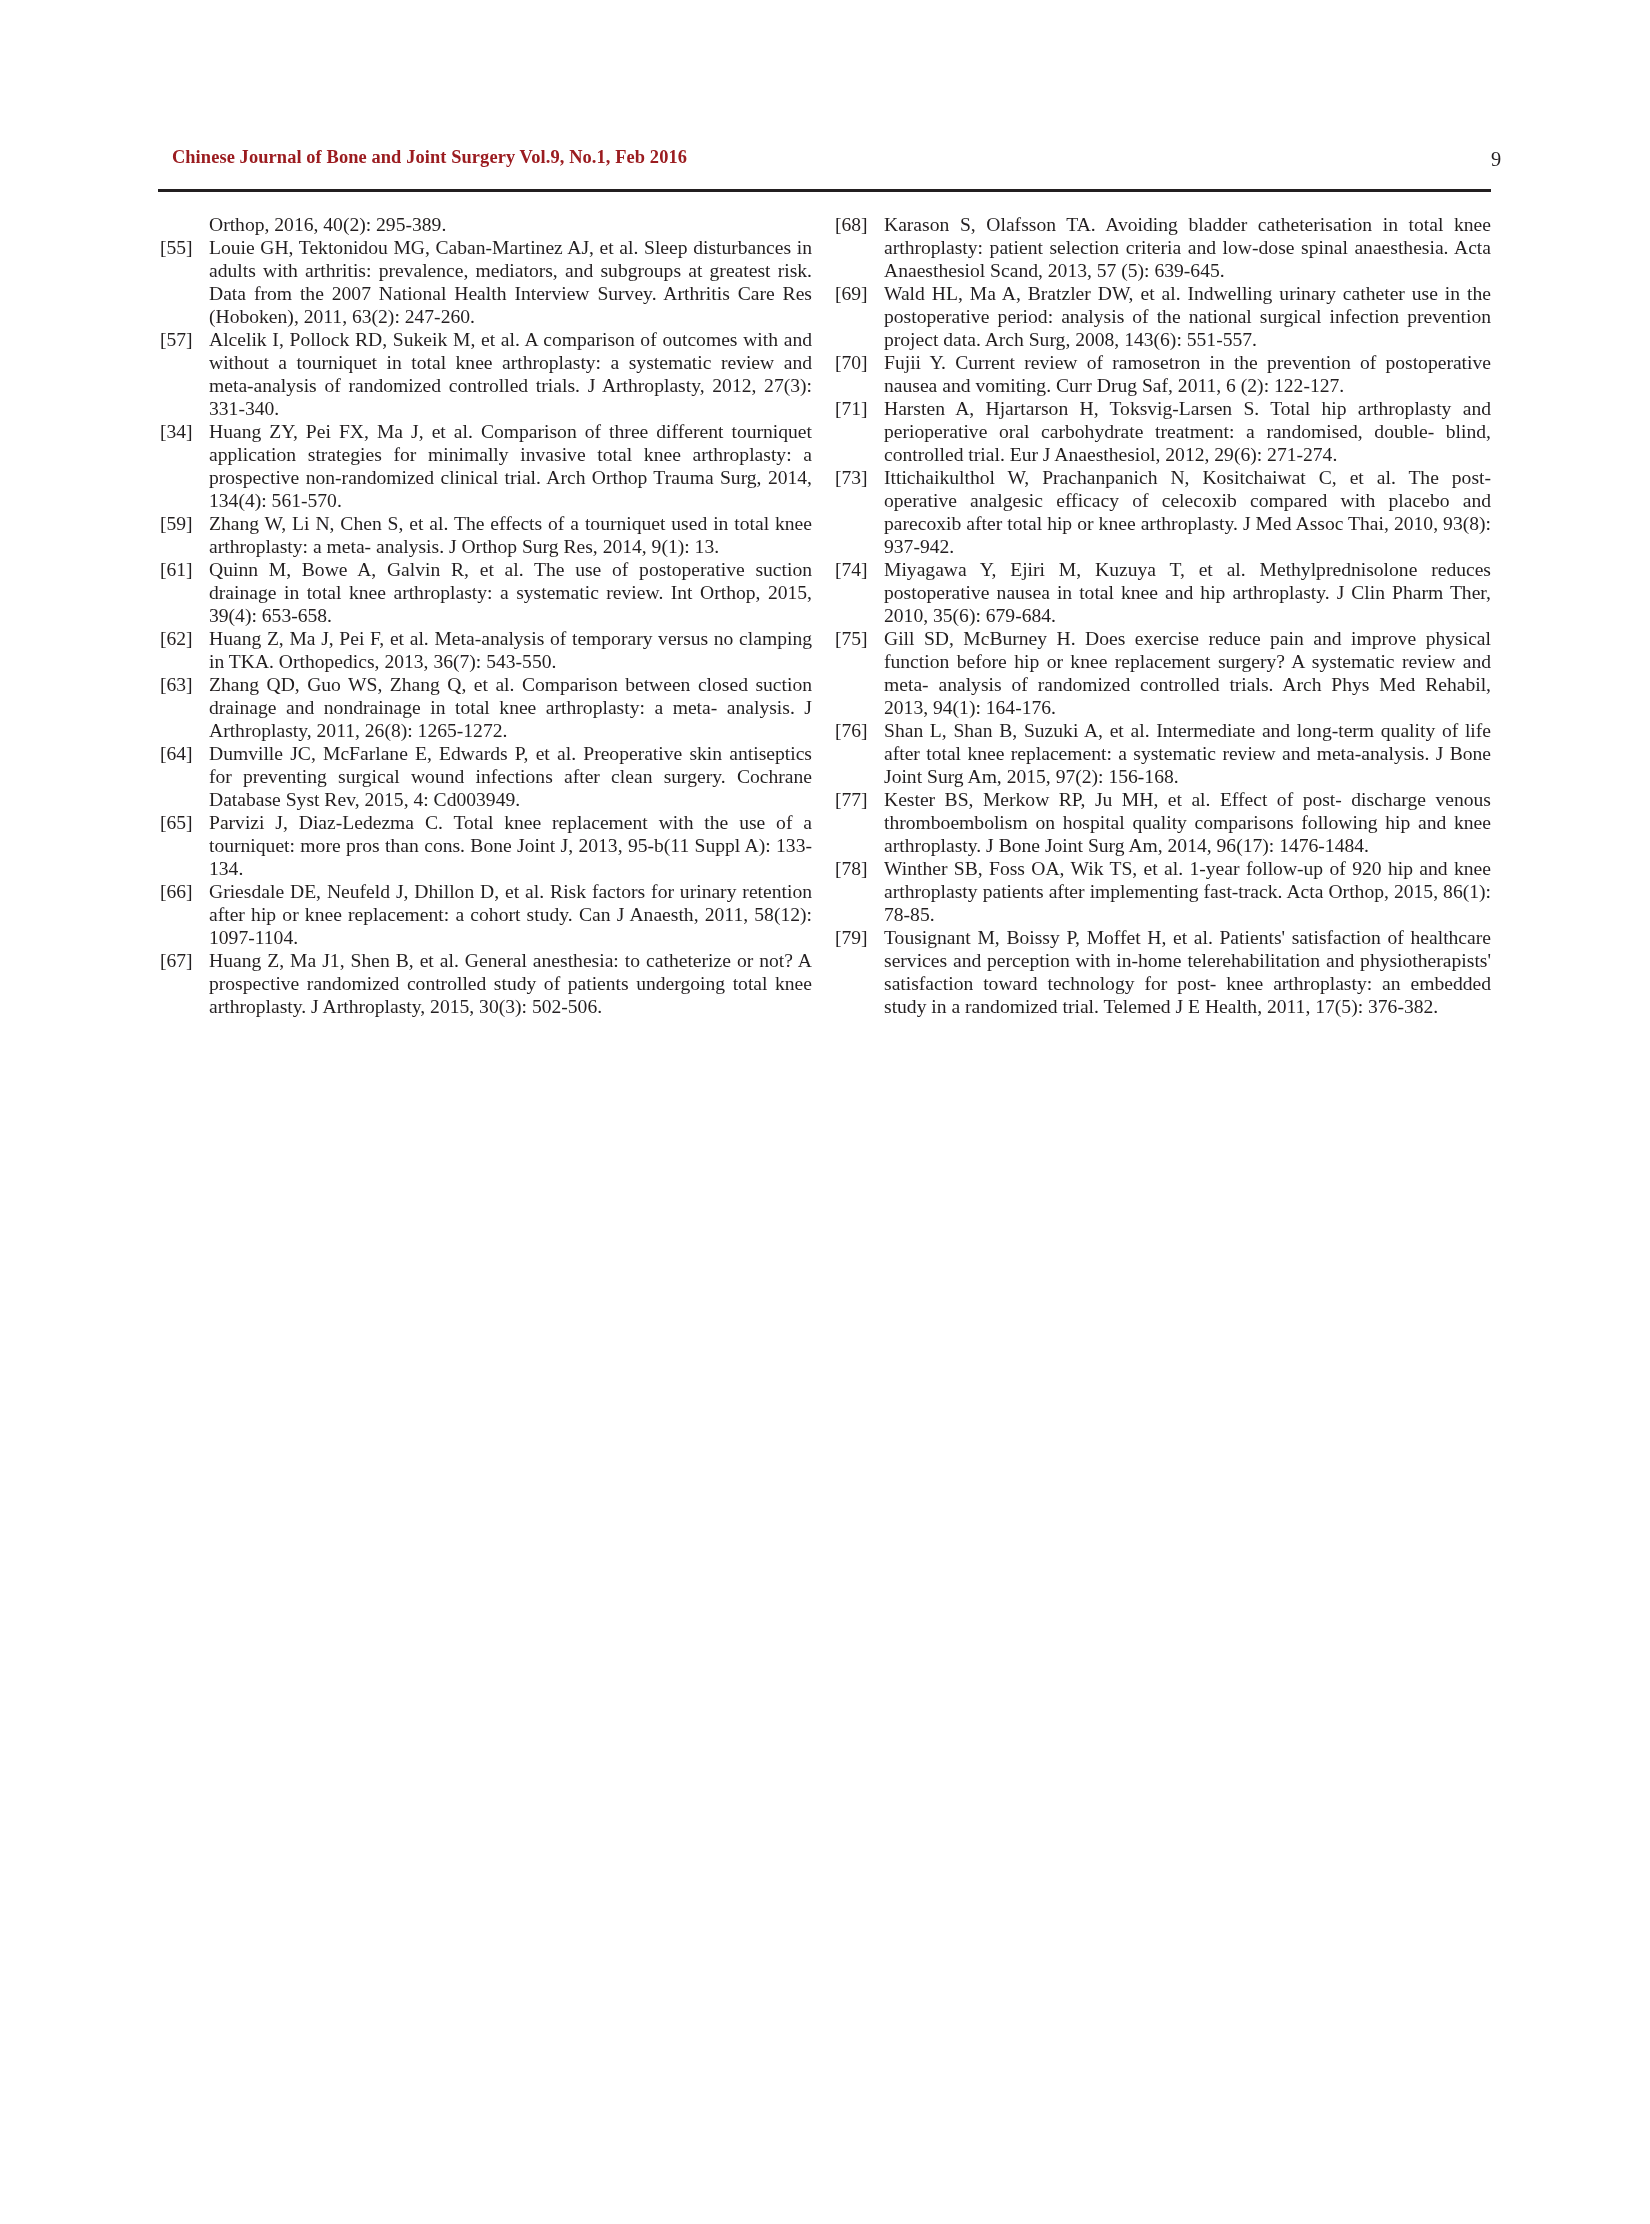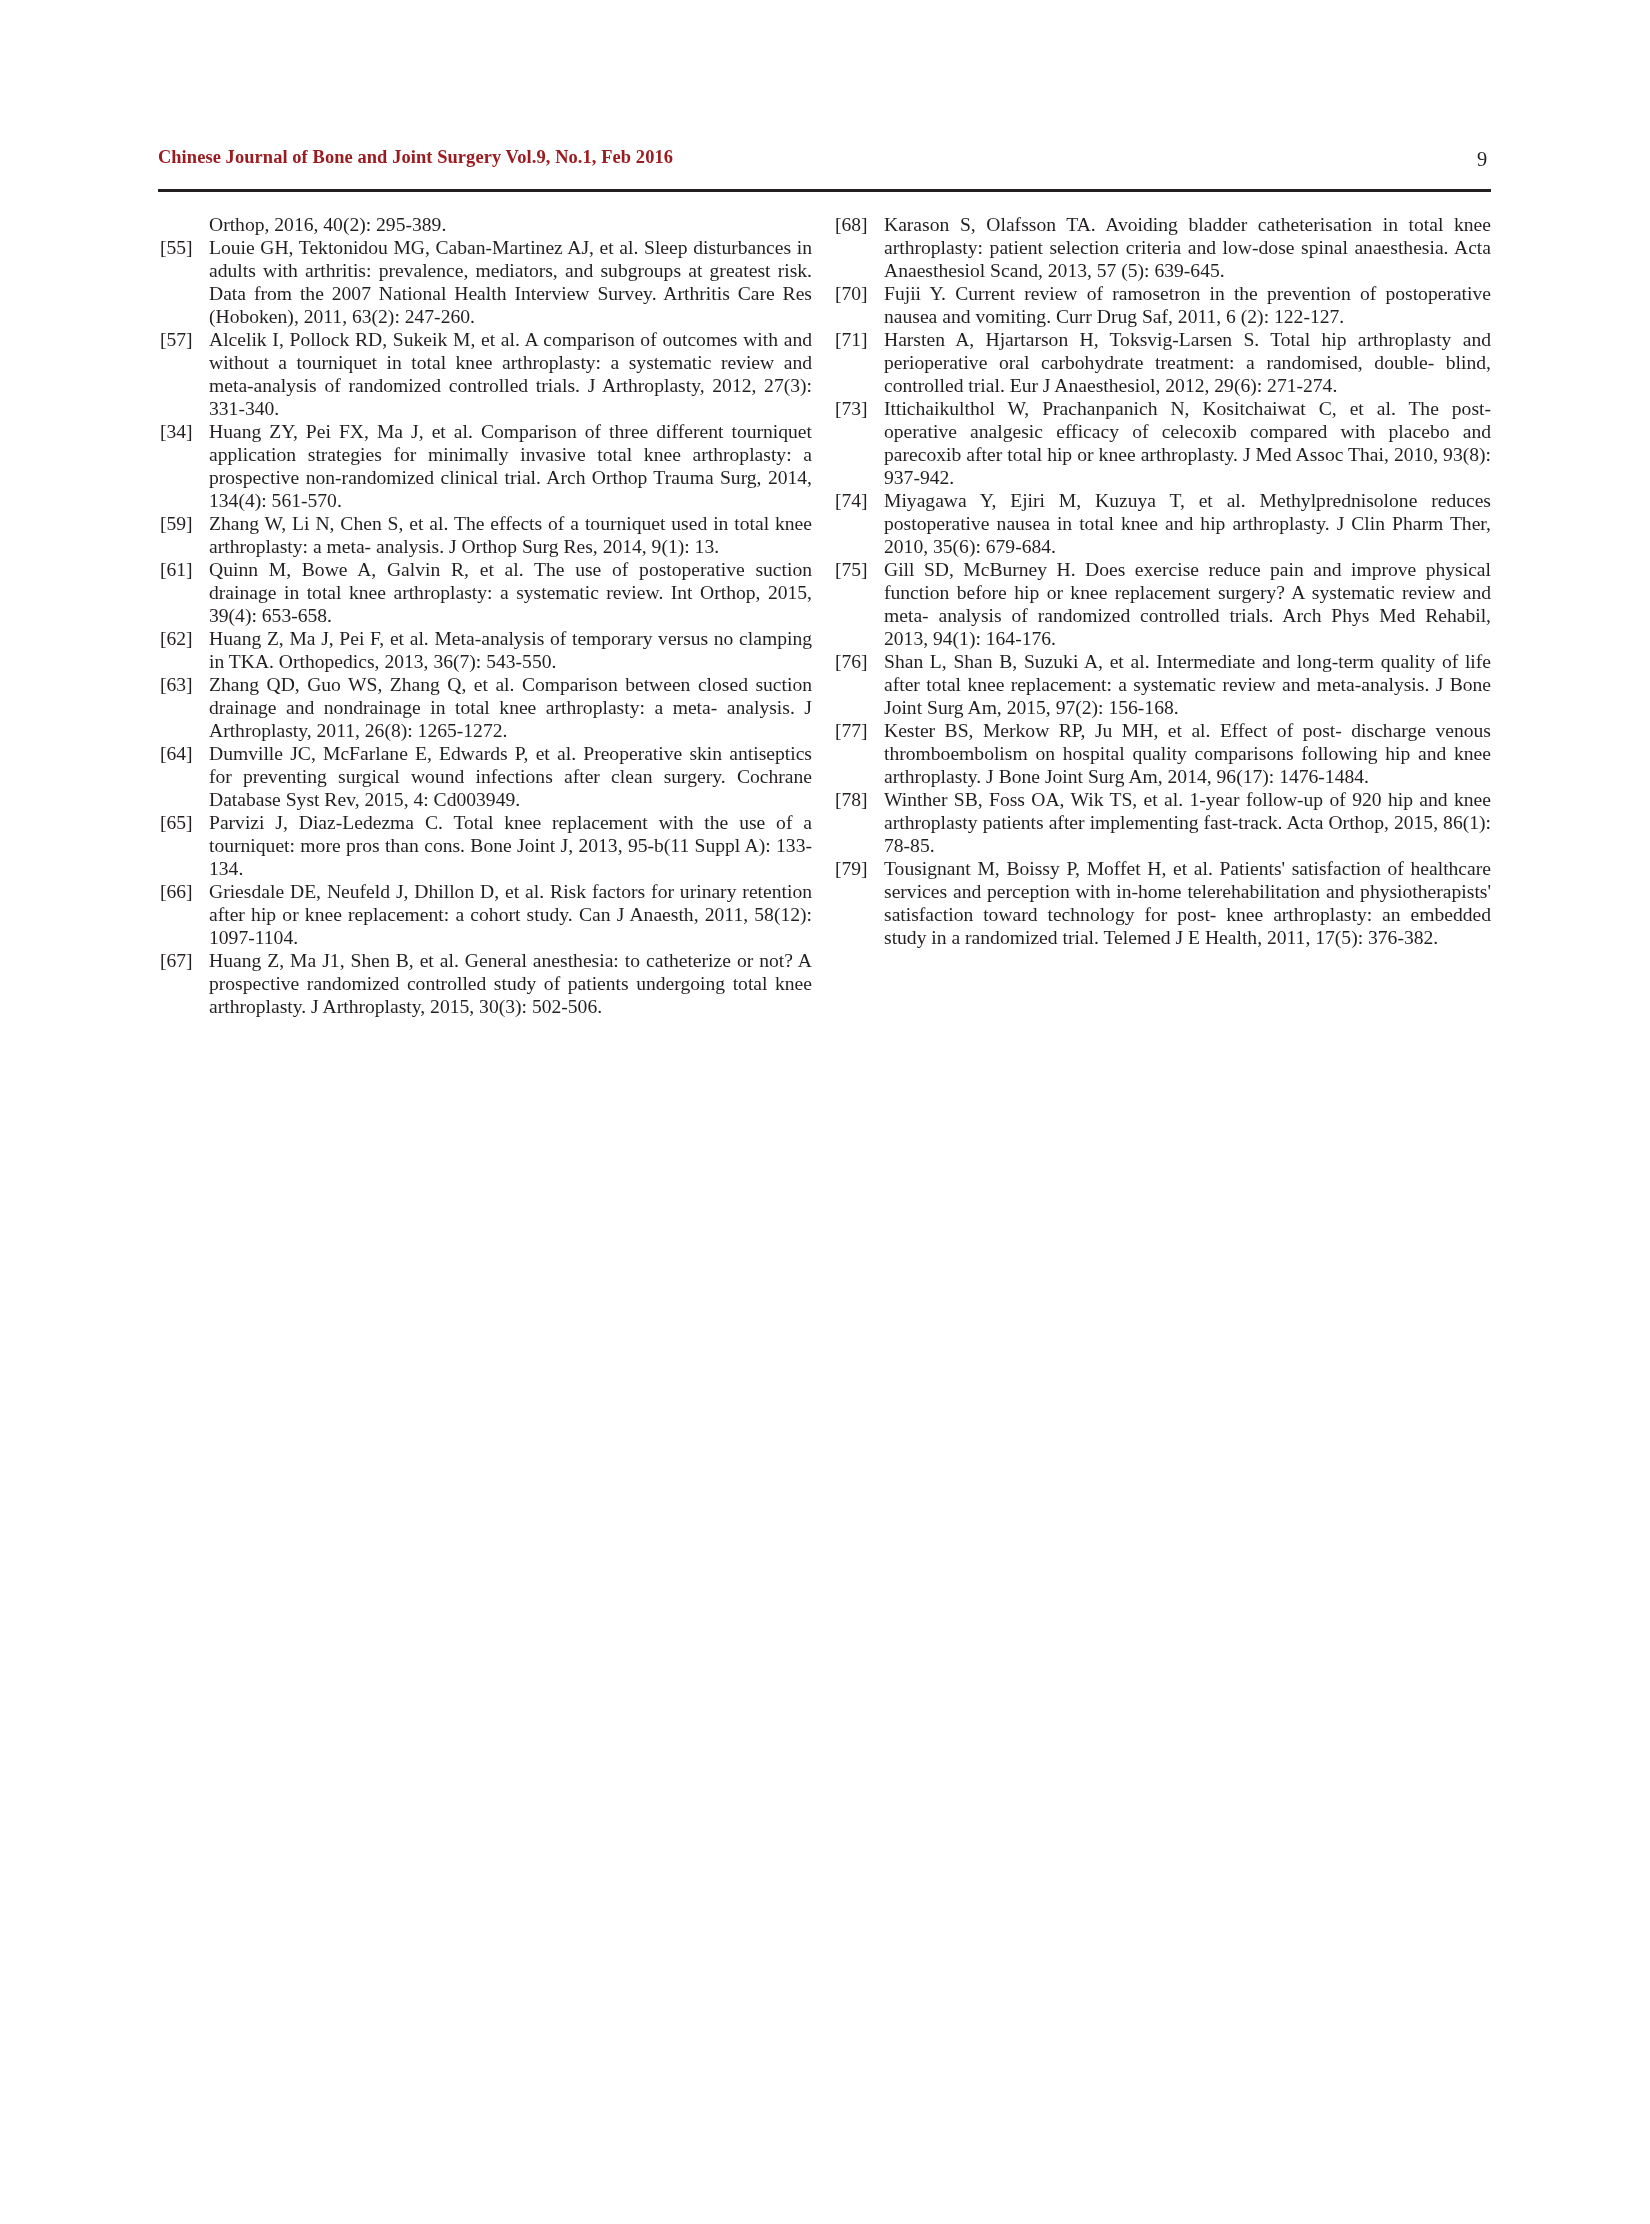--- a/index.html
+++ b/index.html
@@ -1,18 +1,18 @@
 <!DOCTYPE html>
 <html><head>
 <meta charset="utf-8">
 <style>
   html, body { margin: 0; padding: 0; background: #ffffff; }
   body { width: 1651px; height: 2224px; position: relative; overflow: hidden;
          font-family: "Liberation Serif", "DejaVu Serif", serif; color: #231f20; }
-  .header { position: absolute; left: 156px; top: 147px; width: 1333px; height: 29px; }
+  .header { position: absolute; left: 170px; top: 147px; width: 1333px; height: 29px; }
   .journal-title { position: absolute; left: 1.9px; top: 0; font-family: "Liberation Serif", serif;
                    font-weight: bold; font-size: 18.4px; color: #9b1c20; letter-spacing: 0.1px; white-space: nowrap; }
   .page-number { position: absolute; right: 1.9px; top: 1px; font-size: 20.4px; color: #231f20; }
   .rule { position: absolute; left: 158px; top: 189px; width: 1333px; height: 2.9px; background: #231f20; }
   .col { position: absolute; top: 213px; width: 650px; }
   .col.left { left: 160px; width: 652px; }
   .col.right { left: 835px; width: 656px; }
   .ref { position: relative; padding-left: 49px; font-size: 19.6px; line-height: 23px;
          text-align: justify; margin: 0; }
   .ref .num { position: absolute; left: 0; top: 0; }
@@ -77,20 +77,24 @@
       <span class="txt">Huang Z, Ma J1, Shen B, et al. General anesthesia: to catheterize or not? A prospective randomized controlled study of patients undergoing total knee arthroplasty. J Arthroplasty, 2015, 30(3): 502-506.</span>
     </p>
 </div>
 
 <div class="col right">
   <p class="ref">
       <span class="num">[68]</span>
       <span class="txt">Karason S, Olafsson TA. Avoiding bladder catheterisation in total knee arthroplasty: patient selection criteria and low-dose spinal anaesthesia. Acta Anaesthesiol Scand, 2013, 57 (5): 639-645.</span>
     </p>
   <p class="ref">
+      <span class="num">[69]</span>
+      <span class="txt">Wald HL, Ma A, Bratzler DW, et al. Indwelling urinary catheter use in the postoperative period: analysis of the national surgical infection prevention project data. Arch Surg, 2008, 143(6): 551-557.</span>
+    </p>
+  <p class="ref">
       <span class="num">[70]</span>
       <span class="txt">Fujii Y. Current review of ramosetron in the prevention of postoperative nausea and vomiting. Curr Drug Saf, 2011, 6 (2): 122-127.</span>
     </p>
   <p class="ref">
       <span class="num">[71]</span>
       <span class="txt">Harsten A, Hjartarson H, Toksvig-Larsen S. Total hip arthroplasty and perioperative oral carbohydrate treatment: a randomised, double- blind, controlled trial. Eur J Anaesthesiol, 2012, 29(6): 271-274.</span>
     </p>
   <p class="ref">
       <span class="num">[73]</span>
       <span class="txt">Ittichaikulthol W, Prachanpanich N, Kositchaiwat C, et al. The post-operative analgesic efficacy of celecoxib compared with placebo and parecoxib after total hip or knee arthroplasty. J Med Assoc Thai, 2010, 93(8): 937-942.</span>

